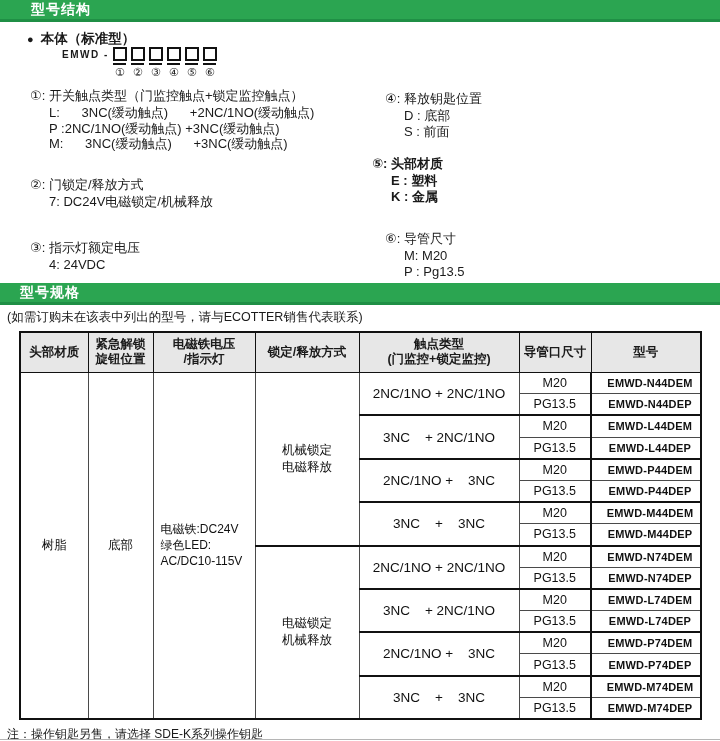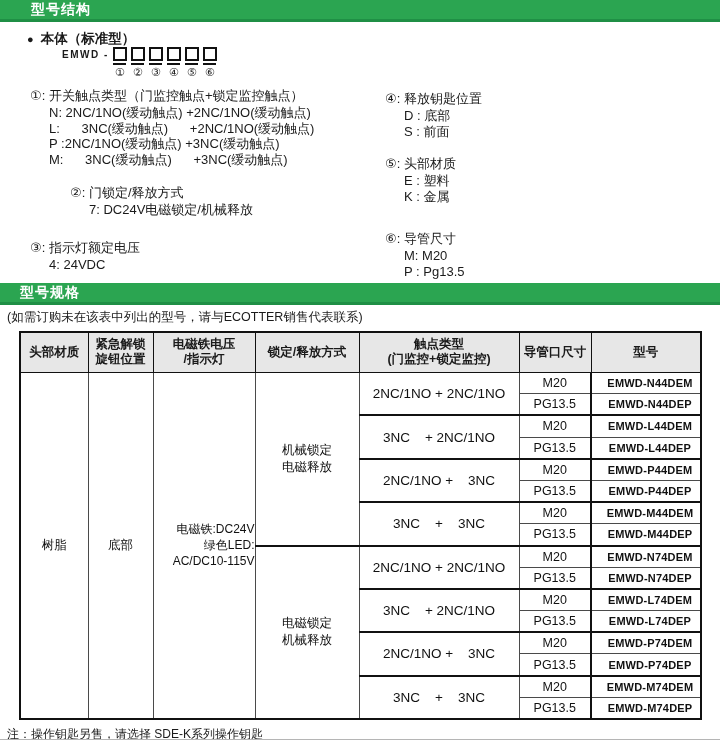--- a/index.html
+++ b/index.html
@@ -34,24 +34,24 @@
   .boxes{display:flex;gap:4px;margin-left:4px;}
   .box-col{display:flex;flex-direction:column;align-items:center;width:14px;}
   .digit-box{width:10px;height:10px;border:2px solid #111;background:#fff;}
   .digit-underline{width:13px;height:2px;background:#111;margin-top:2px;}
   .pos-num{font-size:11px;line-height:12px;margin-top:1px;}
 
   .group{position:absolute;}
   .g-title{font-size:13px;line-height:15px;margin-bottom:2px;white-space:pre;}
   .g-item{font-size:13px;line-height:15.5px;padding-left:19px;white-space:pre;}
   #group-1{left:30px;top:88px;}
-  #group-2{left:30px;top:185px;margin-left:40px;}
+  #group-2{left:30px;top:177px;}
   #group-3{left:30px;top:240px;}
   #group-4{left:385px;top:91px;}
-  #group-5{left:385px;top:156px;}
+  #group-5{left:372px;top:156px;font-weight:bold;}
   #group-6{left:385px;top:231px;}
 
   
   .spec-note{position:absolute;left:7px;top:309px;font-size:12.5px;}
   .footnote{position:absolute;left:7px;top:726px;font-size:12px;}
   .bottom-rule{position:absolute;left:0;top:739px;width:720px;height:1px;background:#b5b5b5;}
 
   table.spec-table{
     position:absolute;left:19px;top:331px;width:681px;
     border-collapse:collapse;table-layout:fixed;
@@ -61,21 +61,21 @@
     background:#e7e7e7;border:1px solid #111;
     font-size:12.5px;font-weight:700;white-space:pre-line;line-height:15px;
     text-align:center;padding:0;
   }
   .spec-table tr.hdr{height:40px;margin-left:15px;}
   .spec-table tr.body{height:21.7px;}
   .spec-table td{
     border:1px solid #4a4a4a;text-align:center;font-size:12.5px;
     padding:0;color:#111;
   }
-  td.c3{text-align:right;padding-left:7px;white-space:pre-line;line-height:16px;font-size:12px;}
+  td.c3{text-align:left;padding-left:7px;white-space:pre-line;line-height:16px;font-size:12px;}
   td.c4{white-space:pre-line;line-height:17px;}
   td.c5{font-size:13.5px;white-space:pre;}
   td.c6{font-size:12.5px;}
   td.c7{font-weight:700;font-size:11px;border-left:2px solid #111;letter-spacing:0.2px;padding-left:8px;}
   td.gt{border-top:2px solid #111;}
 </style>
 </head>
 <body>
 
 <div class="bar" id="bar-structure">
@@ -118,21 +118,20 @@
     <div class="box-col">
       <div class="digit-box"></div>
       <div class="digit-underline"></div>
       <span class="pos-num">⑥</span>
     </div>
   </div>
 </div>
 
 <div class="group" id="group-1">
   <div class="g-title">①: 开关触点类型（门监控触点+锁定监控触点）</div>
-  <div class="g-item">N: 2NC/1NO(缓动触点) +2NC/1NO(缓动触点)</div>
   <div class="g-item">L:      3NC(缓动触点)      +2NC/1NO(缓动触点)</div>
   <div class="g-item">P :2NC/1NO(缓动触点) +3NC(缓动触点)</div>
   <div class="g-item">M:      3NC(缓动触点)      +3NC(缓动触点)</div>
 </div>
 
 <div class="group" id="group-2">
   <div class="g-title">②: 门锁定/释放方式</div>
   <div class="g-item">7: DC24V电磁锁定/机械释放</div>
 </div>
 

